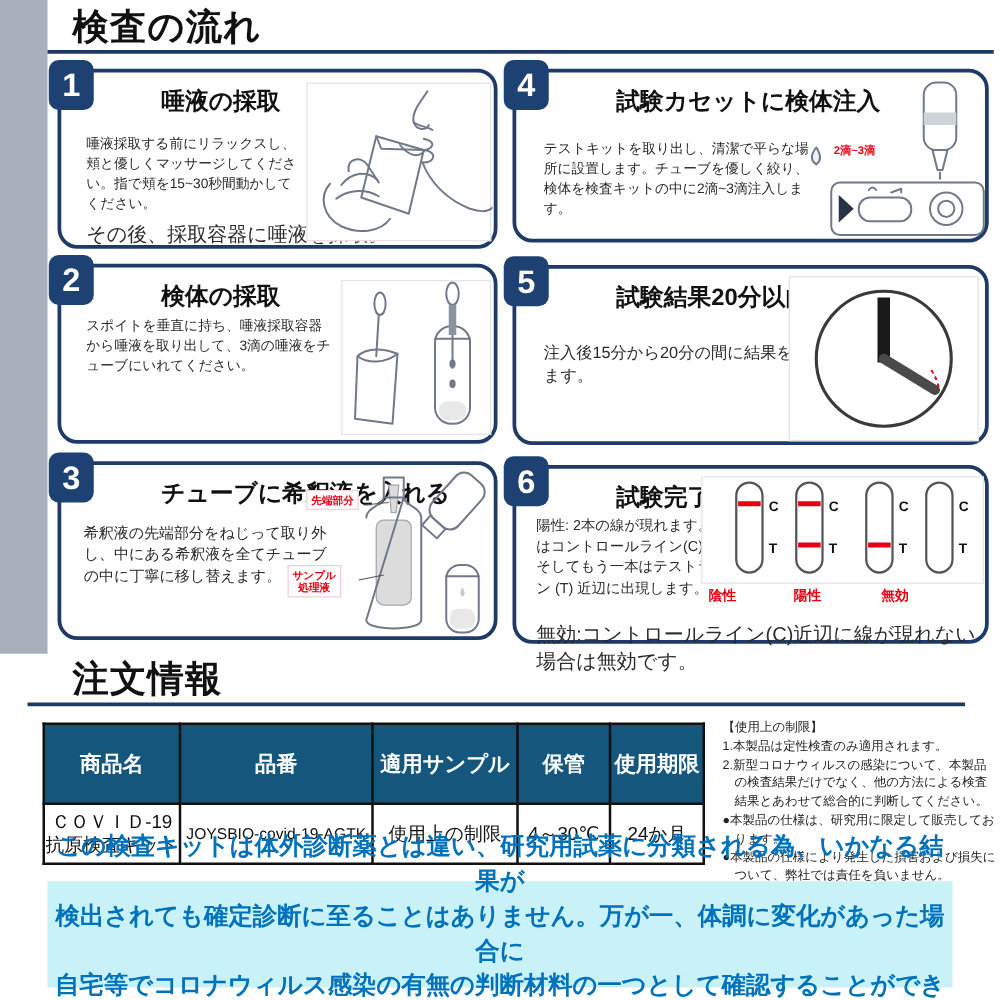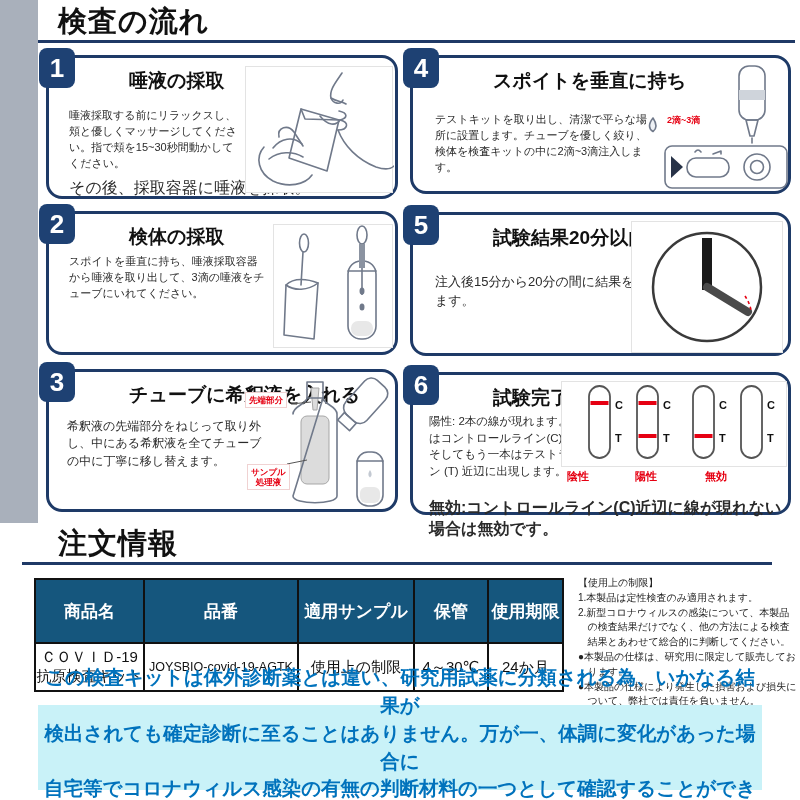--- a/index.html
+++ b/index.html
@@ -120,27 +120,27 @@
           </g>
           <rect x="168" y="78" width="26" height="54" rx="11"></rect>
           <path d="M168,87 L194,87"></path>
         </g>
         <path d="M181,96 q3.5,5 0,7.5 q-3.5,-2.5 0,-7.5" fill="#c3c9d2"></path>
         <rect x="171" y="113" width="20" height="16" rx="6" fill="#e8e8e8"></rect>
         <line x1="102" y1="30" x2="122" y2="28" stroke="#555" stroke-width="1"></line>
         <line x1="98" y1="90" x2="118" y2="86" stroke="#555" stroke-width="1"></line>
       </svg>
       <span class="red-label" style="left:56px; top:18px;">先端部分</span>
-      <span class="red-label" style="left:58px; top:78px;margin-top:12px;"><span>サンプル</span><br><span>処理液</span></span>
+      <span class="red-label" style="left:41px; top:78px;"><span>サンプル</span><br><span>処理液</span></span>
     </div>
   </div>
 
   <div class="box" style="left:410px; top:55px; width:381px; height:139px;">
     <div class="badge">4</div>
-    <div class="btitle">スポイトを垂直に持ち</div>
+    <div class="btitle">試験カセットに検体注入</div>
     <div class="bbody" style="left:22px; top:54px; width:215px;">テストキットを取り出し、清潔で平らな場所に設置します。チューブを優しく絞り、検体を検査キットの中に2滴~3滴注入します。</div>
     <div class="illo" style="left:200px; top:4px; width:178px; height:130px;">
       <svg width="178" height="130" viewBox="0 0 178 130">
         <g class="line-art">
           <path d="M40,56 q6,9 0,13.5 q-7,-4.5 0,-13.5" fill="#eef1f5"></path>
           <rect x="126" y="4" width="26" height="54" rx="10"></rect>
           <path d="M133,58 L145,58 L141,74 L137,74 Z"></path>
           <line x1="139" y1="76" x2="139" y2="81"></line>
           <rect x="52" y="84" width="122" height="42" rx="7"></rect>
           <rect x="74" y="96" width="42" height="19" rx="9"></rect>
@@ -199,21 +199,21 @@
         <rect x="2" y="2" width="21" height="72" rx="10.5" fill="#fff" stroke="#555" stroke-width="1.8"></rect>
         <text x="28" y="25" font-size="11" font-weight="bold" fill="#111">C</text>
         <text x="28" y="58" font-size="11" font-weight="bold" fill="#111">T</text>
       </svg>
     </div>
 
     <span class="result-label" style="left:154px; top:94px;">陰性</span>
     <span class="result-label" style="left:222px; top:94px;">陽性</span>
     <span class="result-label" style="left:292px; top:94px;">無効</span>
 
-    <div class="bnote" style="left:16px; top:123px; width:355px;font-weight:bold;">無効:コントロールライン(C)近辺に線が現れない場合は無効です。</div>
+    <div class="bnote" style="left:16px; top:123px; width:355px;">無効:コントロールライン(C)近辺に線が現れない場合は無効です。</div>
   </div>
 
   <div class="sec-title" style="top:524px;">注文情報</div>
   <div class="sec-rule" style="left:22px; top:562px; width:750px;"></div>
 
   <table class="order-table">
     <colgroup>
       <col style="width:109px">
         <col style="width:154px">
         <col style="width:116px">

